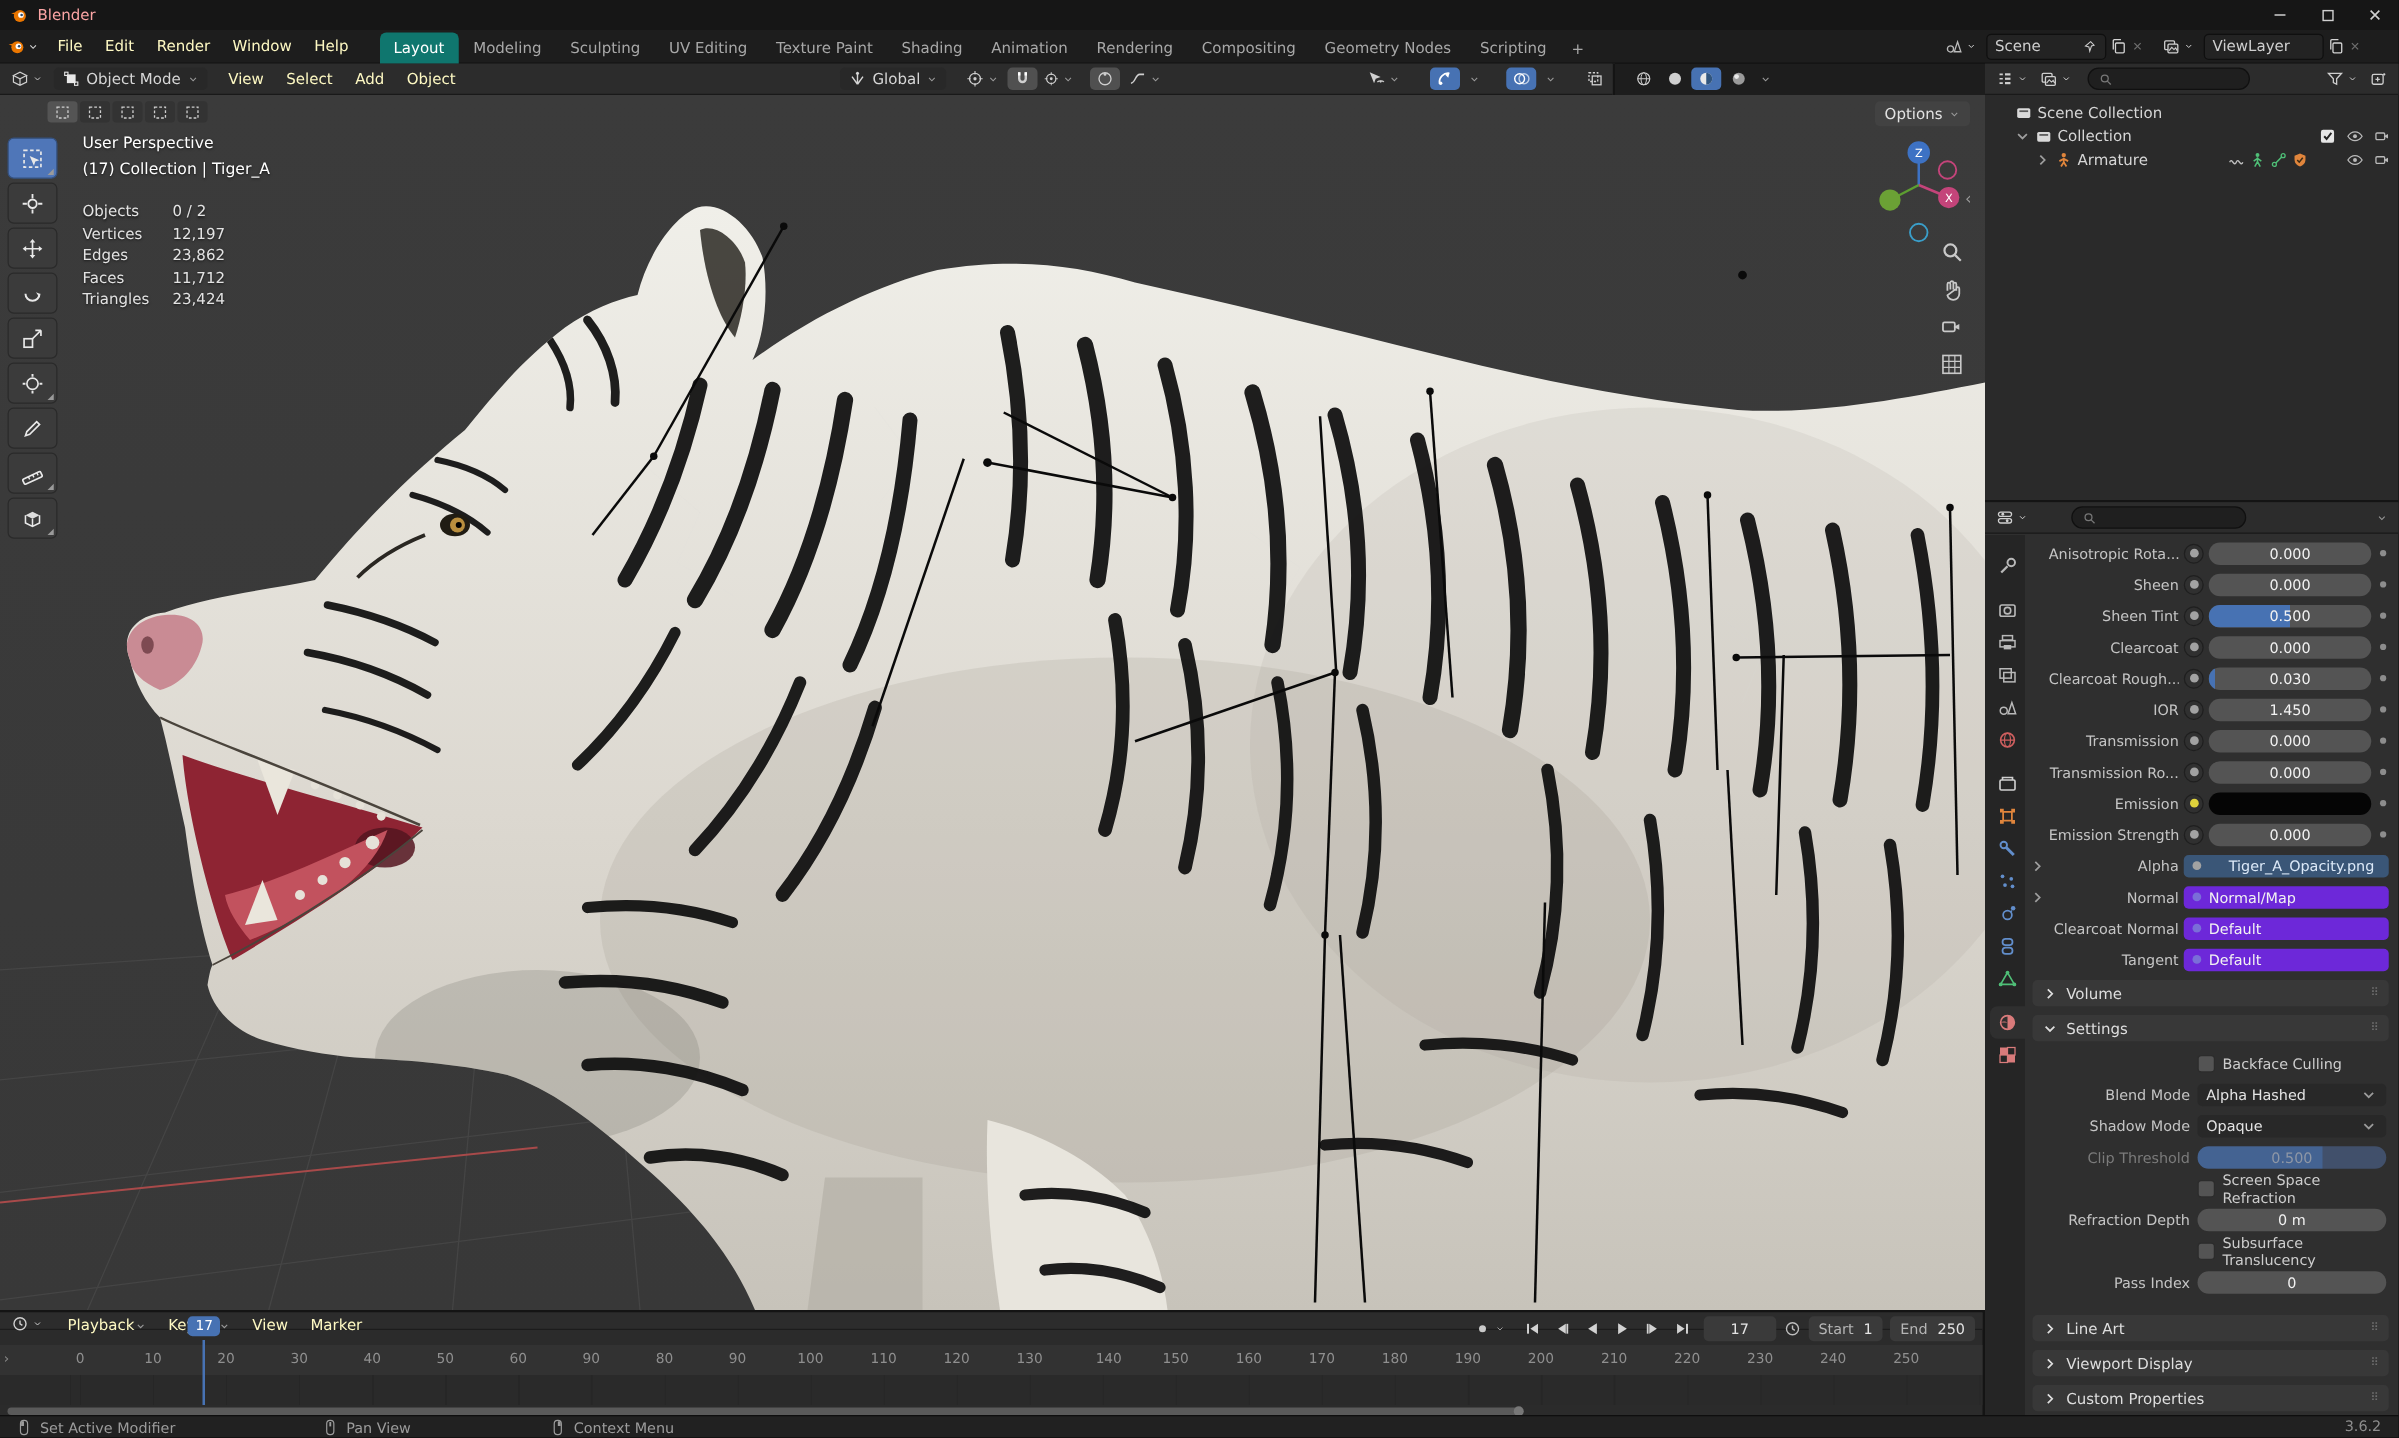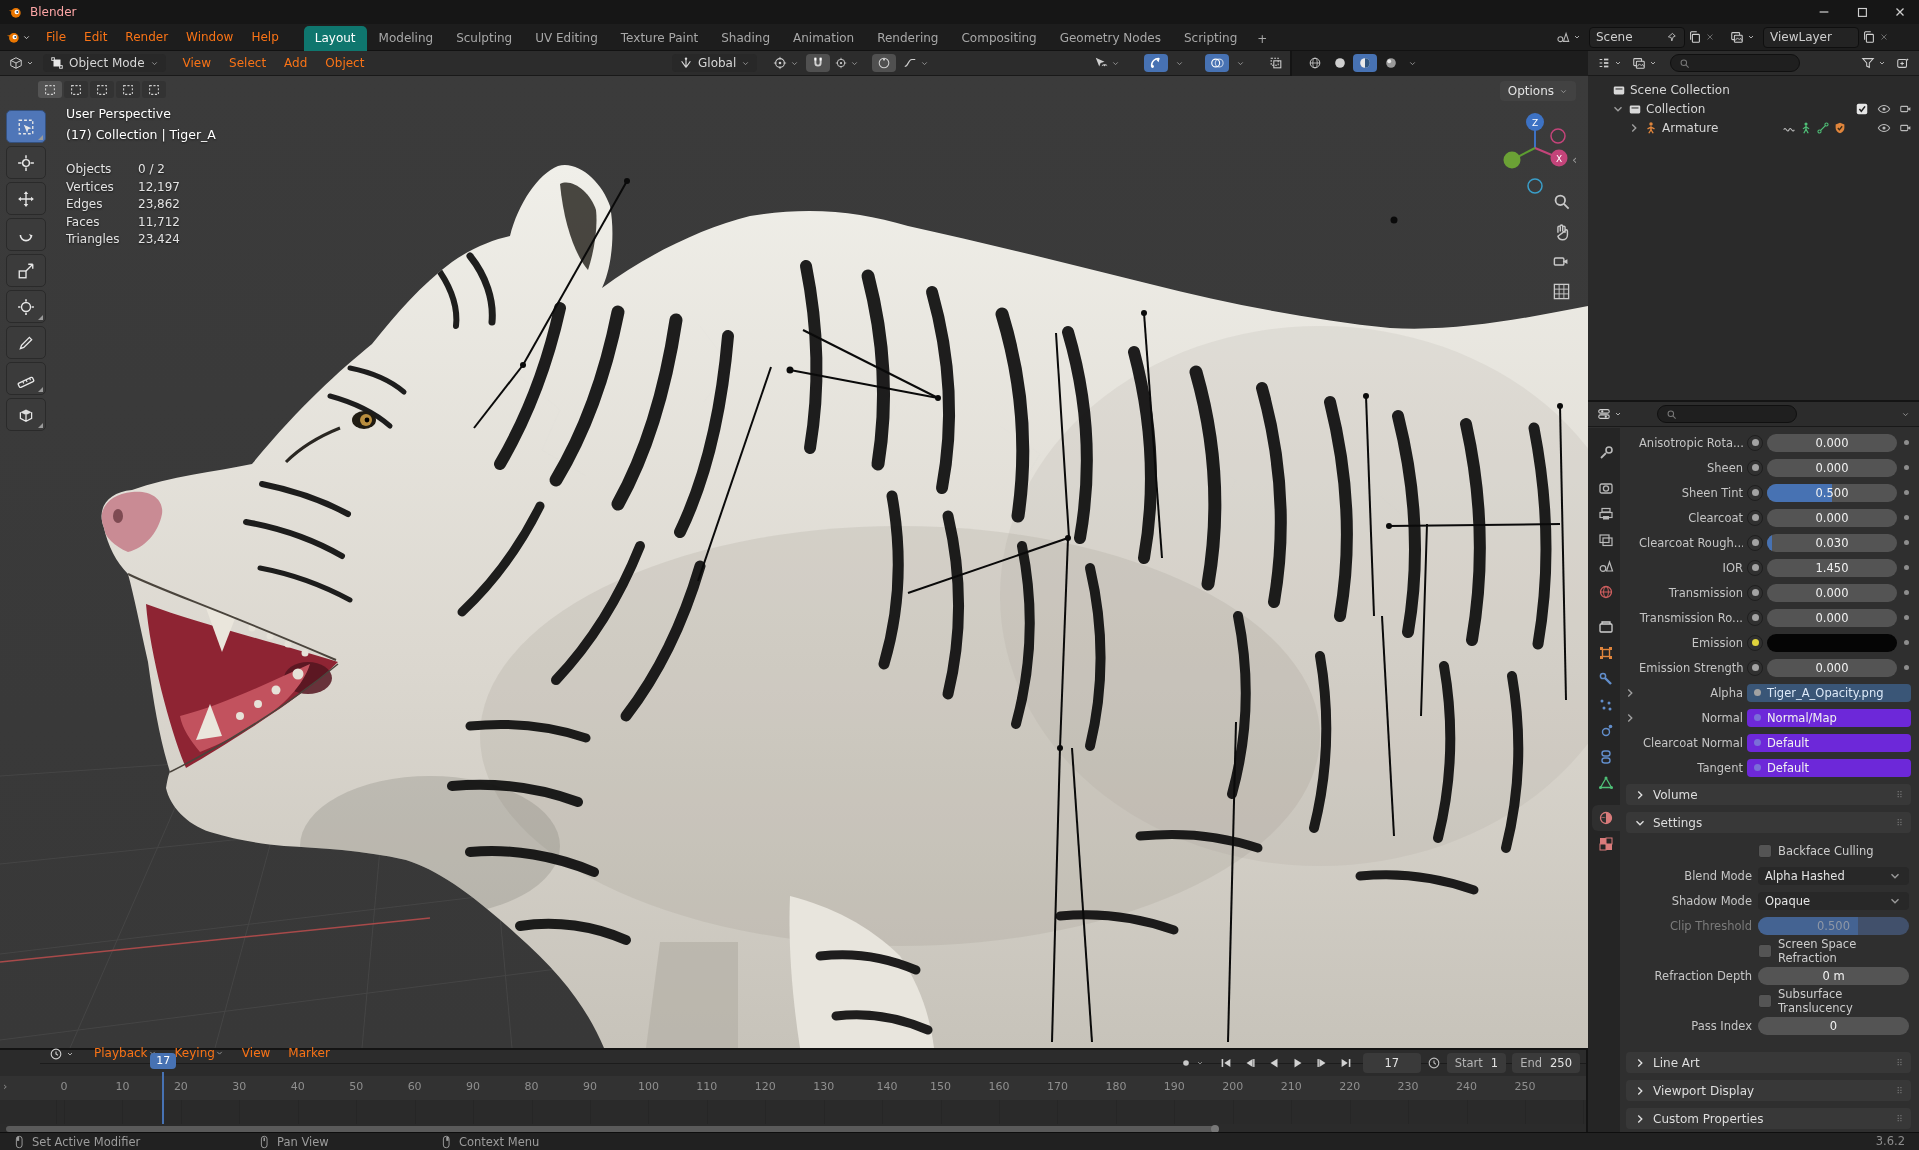--- a/index.html
+++ b/index.html
@@ -14,21 +14,21 @@
   .titlebar{position:absolute;left:0;top:0;width:1919px;height:24px;background:#161616;
             display:flex;align-items:center;padding-left:8px;gap:8px;}
   .titlebar .t-title{color:#fca5a5;font-size:12px;}
   .winbtns{position:absolute;right:0;top:0;height:24px;display:flex;}
   .winbtn{width:38px;height:24px;display:flex;align-items:center;justify-content:center;color:#cfcfcf;}
 
   
   .menubar{position:absolute;left:0;top:24px;width:1919px;height:27px;background:#1d1d1d;
            display:flex;align-items:center;border-bottom:1px solid #121212;}
   .appmenu{display:flex;align-items:center;gap:2px;padding:0 6px;}
-  .menu-item{padding:3px 9px;border-radius:4px;color:#f97316;}
+  .menu-item{padding:3px 9px;border-radius:4px;color:#fef9c3;}
   .ws-tabs{display:flex;align-items:flex-end;margin-left:16px;gap:1px;height:27px;}
   .ws-tab{padding:5px 11px 6px;border-radius:5px 5px 0 0;color:#a8a8a8;font-size:12px;}
   .ws-tab.active{background:#0f766e;color:#ffffff;}
   .ws-add{padding:5px 8px;color:#a8a8a8;}
   .mb-right{position:absolute;right:30px;top:2px;height:22px;display:flex;gap:10px;}
   .sel-widget{display:flex;align-items:center;gap:3px;}
   .sel-field{background:#232323;border:1px solid #0f0f0f;border-radius:4px;height:21px;
              display:flex;align-items:center;gap:6px;padding:0 6px;min-width:96px;color:#cfcfcf;}
   .dimx{color:#6f6f6f;font-size:11px;}
 
@@ -97,21 +97,21 @@
         display:flex;align-items:center;justify-content:center;flex:0 0 auto;}
   .pdot{width:7px;height:7px;border-radius:4px;background:#a2a2a2;}
   .pdot.yellow{background:#e0d33c;}
   .pdot.purple{background:#7a6ed8;}
   .pdot.gray{background:#a2a2a2;}
   .pfield{position:relative;flex:1;height:18px;background:#545454;border-radius:9px;overflow:hidden;
           display:flex;align-items:center;justify-content:center;color:#f2f2f2;font-size:11.5px;}
   .pfill{position:absolute;left:0;top:0;bottom:0;background:#4772b3;}
   .pval{position:relative;z-index:1;}
   .pfield.pcolor{background:#050505;}
-  .pfield.ptex{background:#3a5677;justify-content:flex-start;gap:6px;padding-left:7px;color:#dce9f8;border-radius:4px;}
+  .pfield.ptex{background:#3a5677;justify-content:flex-start;gap:22px;padding-left:7px;color:#dce9f8;border-radius:4px;}
   .pfield.plink{background:#6d28d9;justify-content:flex-start;gap:6px;padding-left:7px;border-radius:4px;text-align:right;}
   .panim{width:10px;display:flex;justify-content:center;}
   .panim i{width:5px;height:5px;border-radius:3px;background:#8d8d8d;display:block;}
   .psec{height:21px;background:#383838;border-radius:4px;margin:7px 8px 0 6px;display:flex;
         align-items:center;gap:6px;padding:0 7px;color:#dedede;}
   .psec .grip{margin-left:auto;color:#6e6e6e;font-size:9px;letter-spacing:1px;}
   .settings-body{padding:8px 0 4px;}
   .srow{display:flex;align-items:center;height:19px;margin:0 10px 6px 4px;gap:6px;}
   .slab{width:128px;text-align:right;color:#c5c5c5;font-size:11.5px;flex:0 0 auto;white-space:nowrap;}
   .slab.dim{color:#7b7b7b;}
@@ -119,21 +119,21 @@
   .sselect{flex:1;height:18px;background:#282828;border-radius:4px;display:flex;align-items:center;
            padding:0 7px;color:#e4e4e4;font-size:11.5px;}
   .sselect .chev{margin-left:auto;color:#9a9a9a;}
   .pfield.sdis{background:#41506b;color:#8e97a6;}
   .checklabel{color:#cdcdcd;font-size:11.5px;}
 
   
   .timeline{position:absolute;left:0;top:1048px;width:1588px;height:84px;background:#2b2b2b;
             border-right:2px solid #141414;border-top:2px solid #141414;}
   .tl-head{position:absolute;left:0;top:0;right:0;height:14px;background:#2c2c2c;display:flex;
-           align-items:flex-end;border-bottom:1px solid #1c1c1c;margin-left:40px;}
+           align-items:flex-start;border-bottom:1px solid #1c1c1c;}
   .tl-ruler{position:absolute;left:0;top:26px;right:0;height:24px;background:#323232;}
   .tick{position:absolute;top:4px;transform:translateX(-50%);color:#8f8f8f;font-size:11px;}
   .frame-pill{position:absolute;top:3px;transform:translateX(-50%);background:#4772b3;color:#fff;
               font-size:11px;padding:1px 6px 2px;border-radius:4px;z-index:3;}
   .playhead{position:absolute;top:22px;width:2px;height:52px;background:#4772b3;z-index:2;}
   .tl-track{position:absolute;left:0;top:50px;right:0;height:24px;background:#2a2a2a;
             background-image:repeating-linear-gradient(90deg,#262626 0,#262626 1px,transparent 1px,transparent 58.44px);
             background-position:64px 0;}
   .tl-scroll{position:absolute;left:6px;top:76px;height:6px;width:1210px;background:#5a5a5a;border-radius:3px;}
   .tl-scroll::after{content:"";position:absolute;right:-3px;top:-1px;width:8px;height:8px;border-radius:4px;background:#777;}

